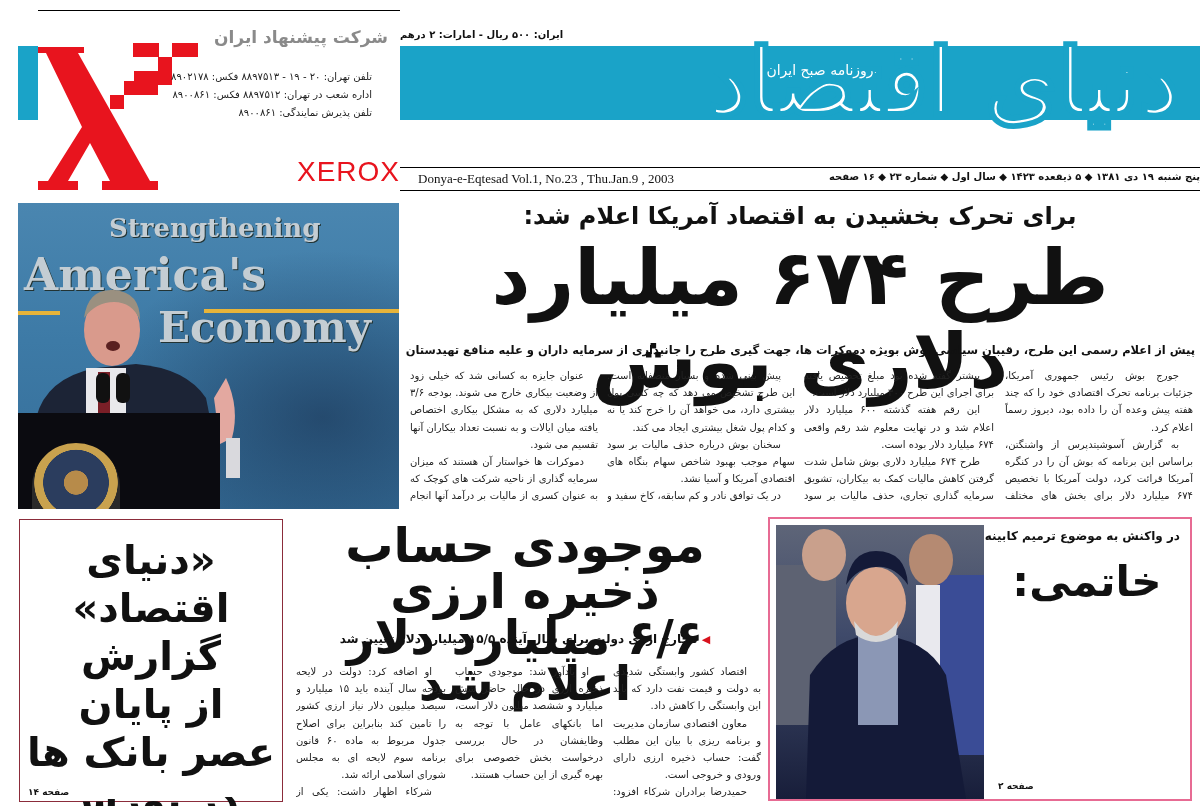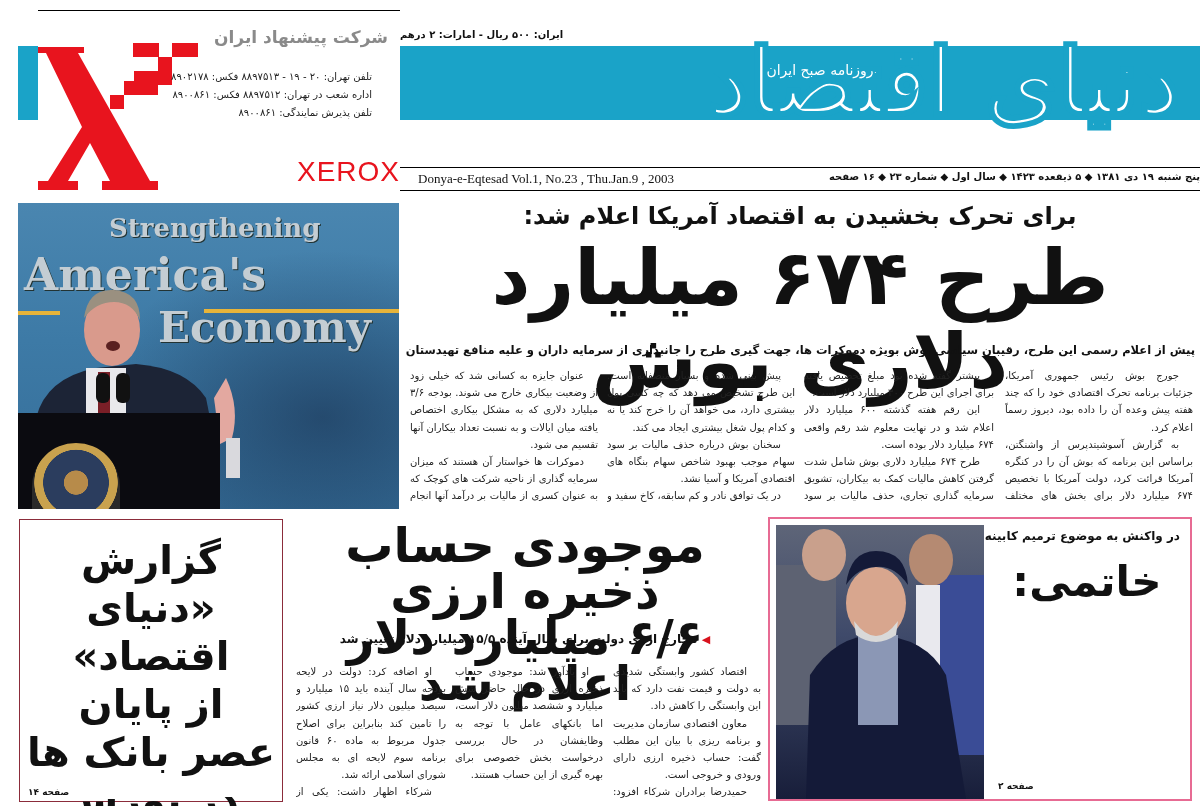--- a/index.html
+++ b/index.html
@@ -141,22 +141,22 @@
   <p>در یک توافق نادر و کم سابقه، کاخ سفید و رهبران دموکراتیک کنگره نسبت به افزایش مزایای بیکاری متعهد شده اند. بوش همچنین خواستار اختصاص اعتباراتی به</p>
 </div>
 <div class="abs col" style="left:410px; top:367px; width:188px; height:140px;">
   <p>عنوان جایزه به کسانی شد که خیلی زود از وضعیت بیکاری خارج می شوند. بودجه ۳/۶ میلیارد دلاری که به مشکل بیکاری اختصاص یافته میان ایالات و به نسبت تعداد بیکاران آنها تقسیم می شود.</p>
   <p>دموکرات ها خواستار آن هستند که میزان سرمایه گذاری از ناحیه شرکت های کوچک که به عنوان کسری از مالیات بر درآمد آنها انجام می شود، از ۲۵ هزار دلار به ۵۰ هزار دلار افزایش یابد.</p>
 
 </div>
 
 <div id="report-box" class="abs">
   <div id="report-title">
+    <div>«دنیای اقتصاد»</div>
     <div>گزارش</div>
-    <div>«دنیای اقتصاد»</div>
     <div>از پایان</div>
     <div>عصر بانک ها</div>
     <div>در بورس</div>
   </div>
   <div id="report-page">صفحه ۱۴</div>
 </div>
 
 <div id="forex-headline" class="abs">
   <div>موجودی حساب ذخیره ارزی</div>
   <div>۶/۶ میلیارد دلار اعلام شد</div>

